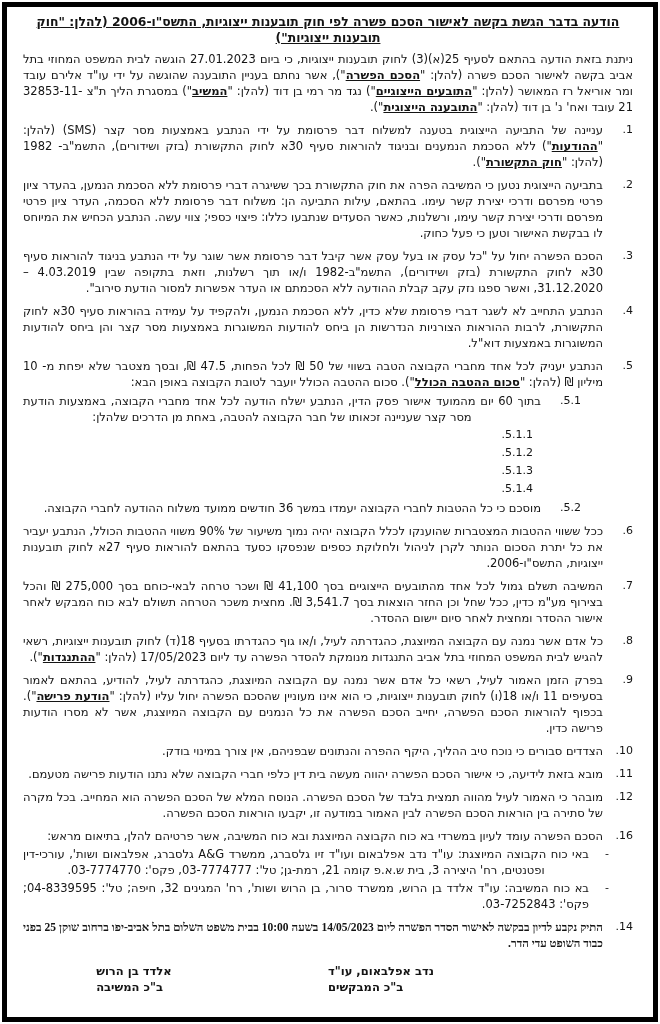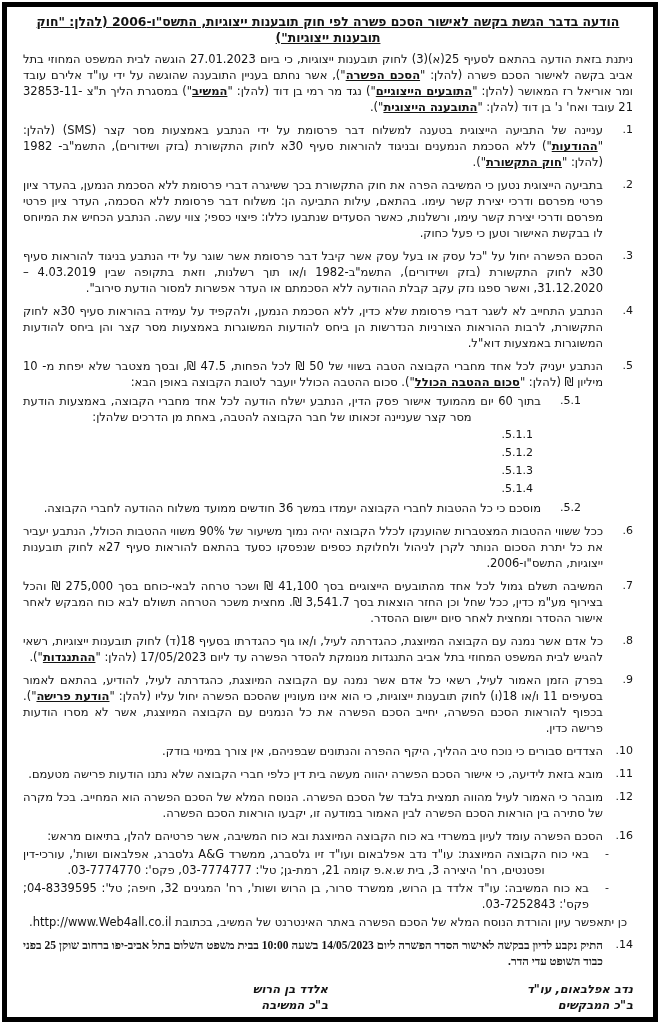--- a/index.html
+++ b/index.html
@@ -33,21 +33,21 @@
   .lvl3{margin-right:100px;margin-top:2px;}
   .lvl3 .num{width:54px;}
   .lvl3 .txt{text-align:right;}
   .dash{margin-right:24px;margin-top:2px;}
   .dash .num{width:20px;}
   .last-center .txt{text-align-last:center;}
   .cont{margin-top:2px;text-align:center;}
   .b{font-weight:bold;text-decoration:underline;}
   .bold-txt .txt{font-weight:bold;font-family:Liberation Serif, serif;}
   .signatures{display:flex;margin-top:12px;font-weight:bold;}
-  .sig{text-align:right;font-style:italic;}
+  .sig{text-align:left;}
   .sig-right{width:50%;}
   .sig-left{width:38%;}
 </style>
 </head>
 <body>
 
 <div class="page">
 
   <div class="title">הודעה בדבר הגשת בקשה לאישור הסכם פשרה לפי חוק תובענות ייצוגיות, התשס"ו-2006 (להלן: "חוק תובענות ייצוגיות")</div>
 
@@ -147,21 +147,20 @@
   <div class="item dash last-center">
     <span class="num">-</span>
     <div class="txt"><span>באי כוח הקבוצה המיוצגת: עו"ד נדב אפלבאום ועו"ד זיו גלסברג, ממשרד A&amp;G גלסברג, אפלבאום ושות', עורכי-דין ופטנטים, רח' היצירה 3, בית ש.א.פ קומה 21, רמת-גן; טל': 03-7774777, פקס': 03-7774770.</span></div>
   </div>
 
   <div class="item dash">
     <span class="num">-</span>
     <div class="txt"><span>בא כוח המשיבה: עו"ד אלדד בן הרוש, ממשרד סרור, בן הרוש ושות', רח' המגינים 32, חיפה; טל': 04-8339595; פקס': 03-7252843.</span></div>
   </div>
 
-  <div class="cont"><span>כן יתאפשר עיון והורדת הנוסח המלא של הסכם הפשרה באתר האינטרנט של המשיב, בכתובת http://www.Web4all.co.il.</span></div>
 
   <div class="item lvl1 bold-txt">
     <span class="num">14.</span>
     <div class="txt"><span>התיק נקבע לדיון בבקשה לאישור הסדר הפשרה ליום 14/05/2023 בשעה 10:00 בבית משפט השלום בתל אביב-יפו ברחוב שוקן 25 בפני כבוד השופט עדי הדר.</span></div>
   </div>
 
   <div class="signatures">
     <div class="sig sig-right">
       <div>נדב אפלבאום, עו"ד</div>
       <div>ב"כ המבקשים</div>

